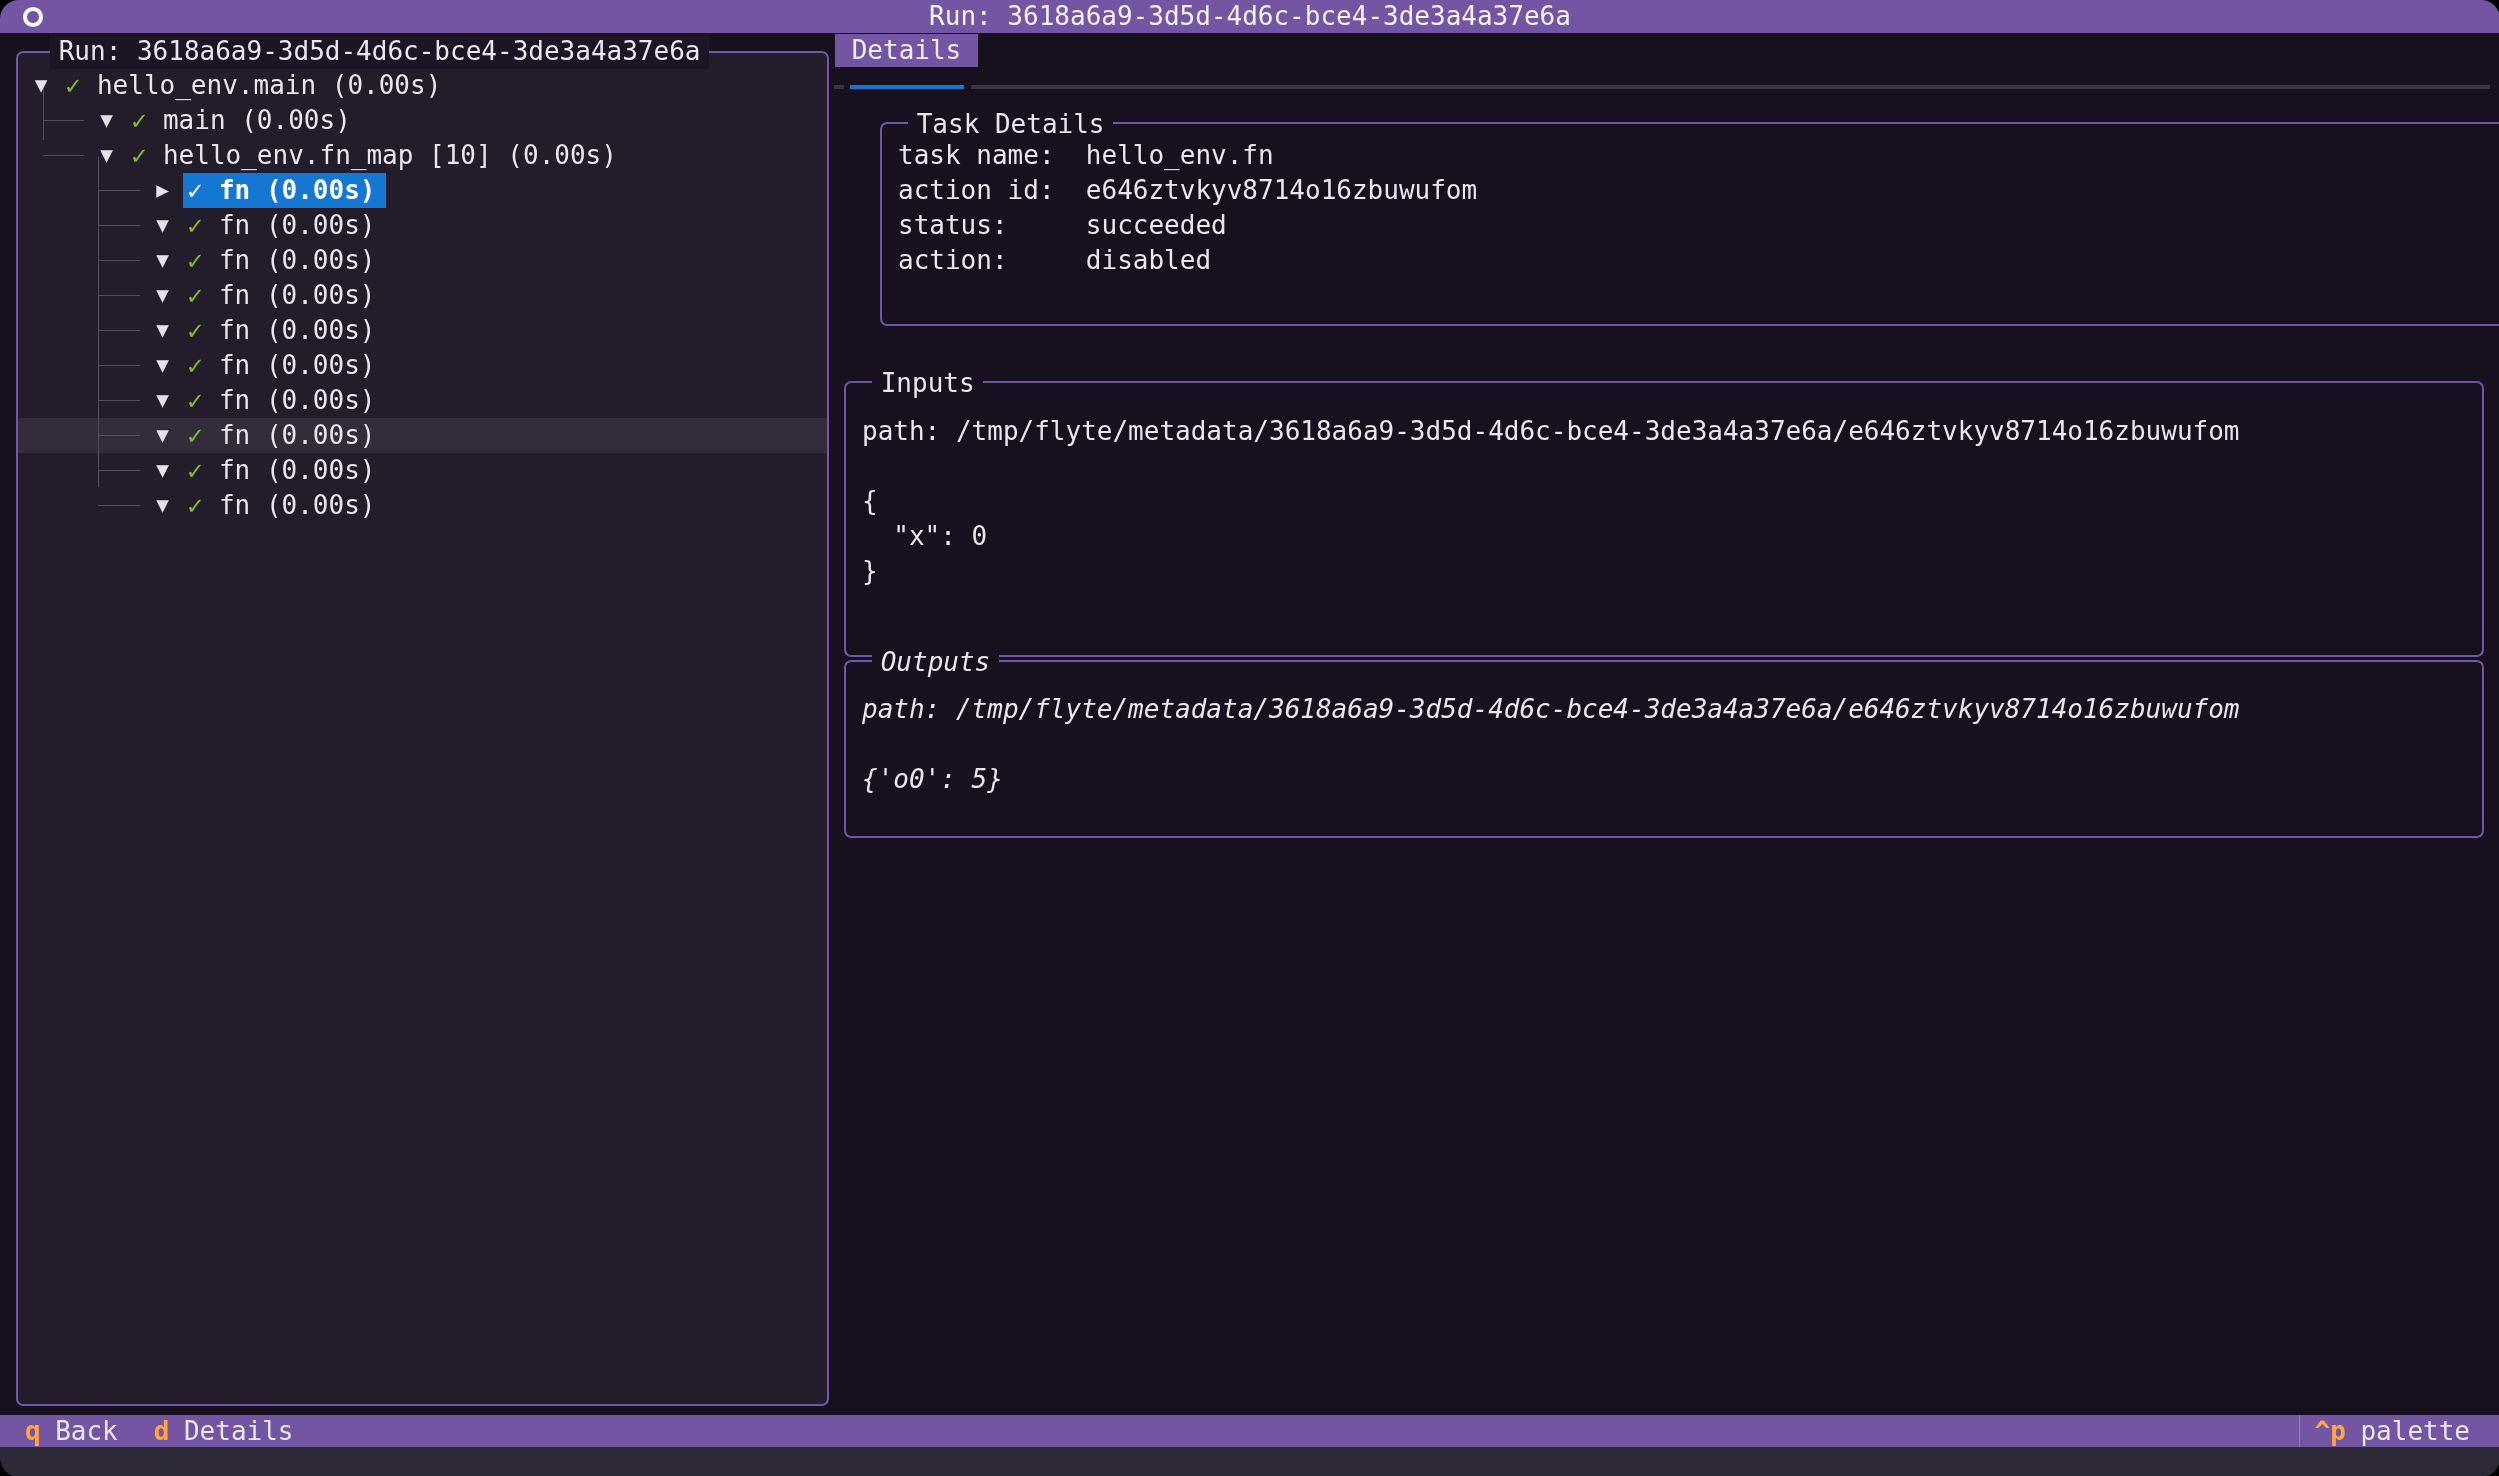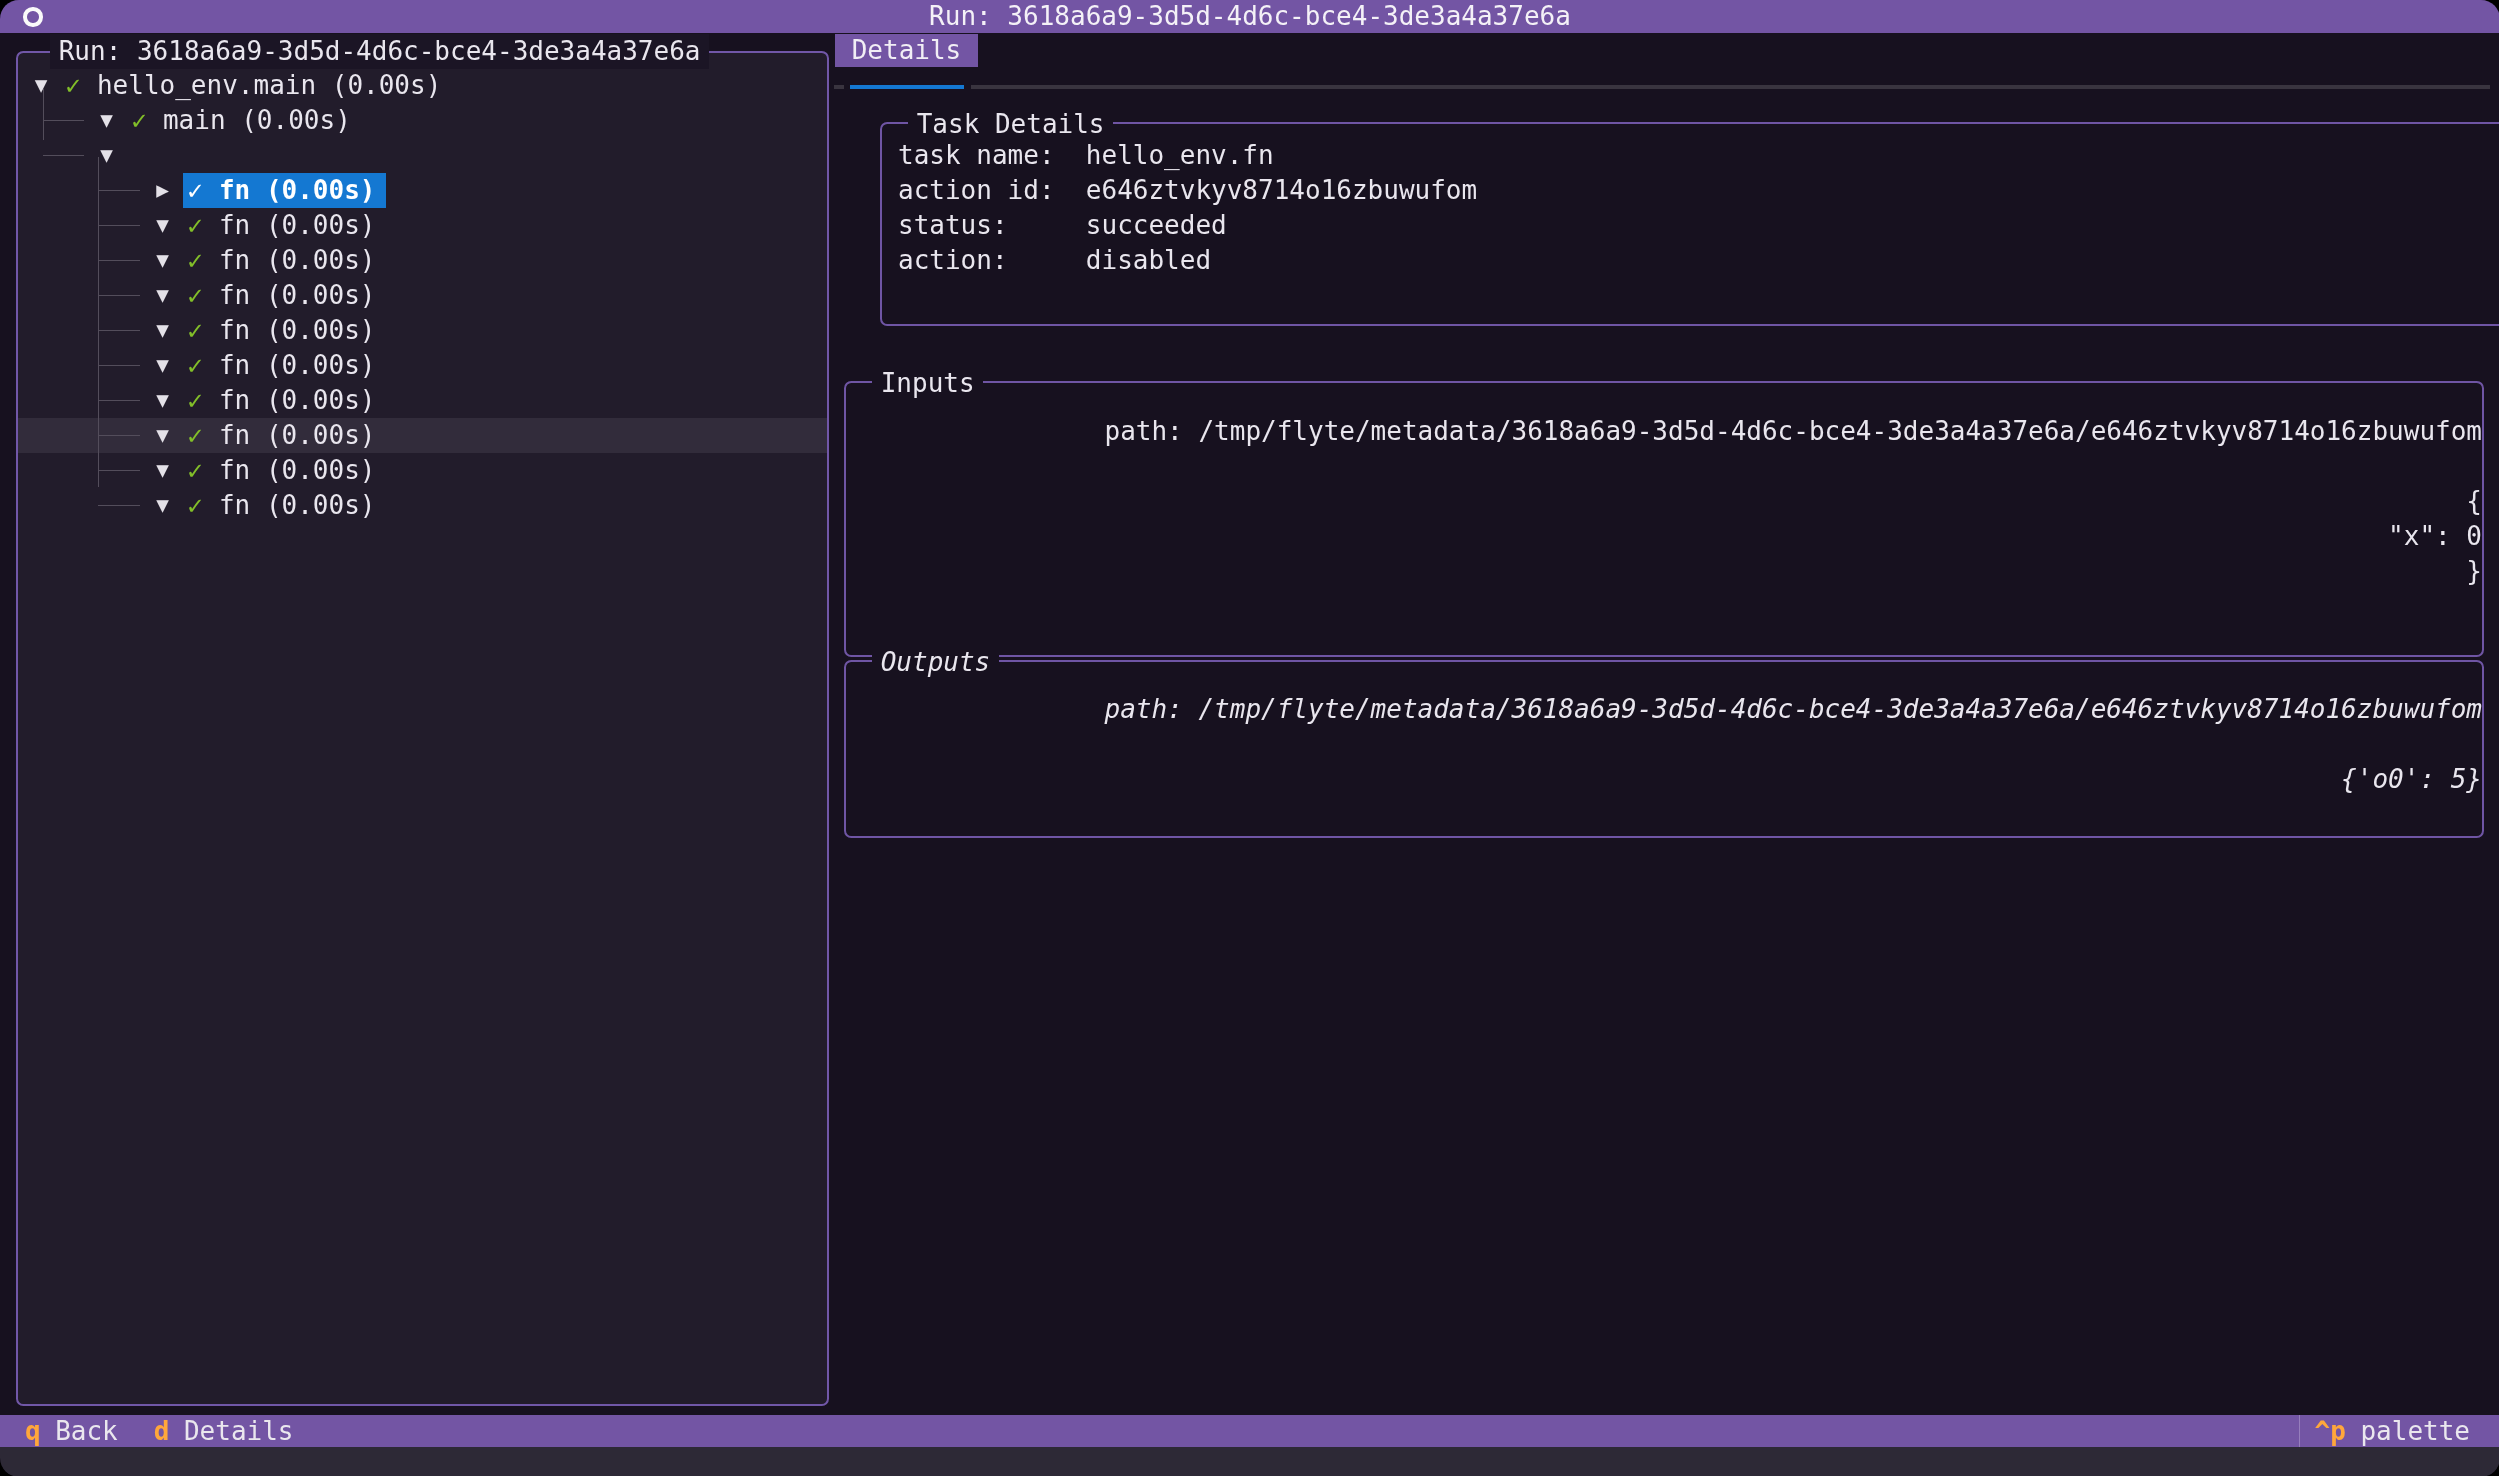--- a/index.html
+++ b/index.html
@@ -104,21 +104,21 @@
     white-space: pre;
   }
   .box-task    { top: 122px; height: 204px; margin-left: 36px; }
   .box-inputs  { top: 381px; height: 276px; }
   .box-outputs { top: 660px; height: 178px; font-style: italic; }
   .box-task .kv { padding: 13.7px 0 0 16px; }
   .kv-row { height: 35px; line-height: 35px; white-space: pre; }
   .kv-row .k { display: inline-block; width: 12ch; white-space: pre; }
   .box-inputs  .lines { padding: 31px 0 0 16px; }
   .box-outputs .lines { padding: 30px 0 0 16px; }
-  .line { height: 35px; line-height: 35px; white-space: pre; text-align: right; }
+  .line { height: 35px; line-height: 35px; white-space: pre; }
 
   
   .footer {
     position: absolute; left: 0; top: 1415px; width: 100%; height: 32px;
     background: var(--c-purple); line-height: 32px; color: #EAE7EE;
   }
   .footer-left { position: absolute; left: 25px; top: 0; display: flex; gap: 36px; }
   .footer-right { position: absolute; right: 30px; top: 0; display: flex; }
   .fkey-item { display: flex; }
   .fkey { color: var(--c-key-orange); font-weight: bold; margin-right: 14.5px; }
@@ -153,20 +153,21 @@
 
         <div class="tree-row lv2">
           <span class="stub"></span>
           <span class="arrow">▼</span>
           <span class="row-body"><span class="check">✓</span><span class="label">main (0.00s)</span></span>
         </div>
 
         <div class="tree-row lv2">
           <span class="stub"></span>
           <span class="arrow">▼</span>
+          <span class="row-body"><span class="check">✓</span><span class="label">hello_env.fn_map [10] (0.00s)</span></span>
         </div>
 
         <div class="tree-row lv3 selected">
           <span class="stub"></span>
           <span class="arrow">▶</span>
           <span class="row-body"><span class="check">✓</span><span class="label">fn (0.00s)</span></span>
         </div>
 
         <div class="tree-row lv3">
           <span class="stub"></span>

